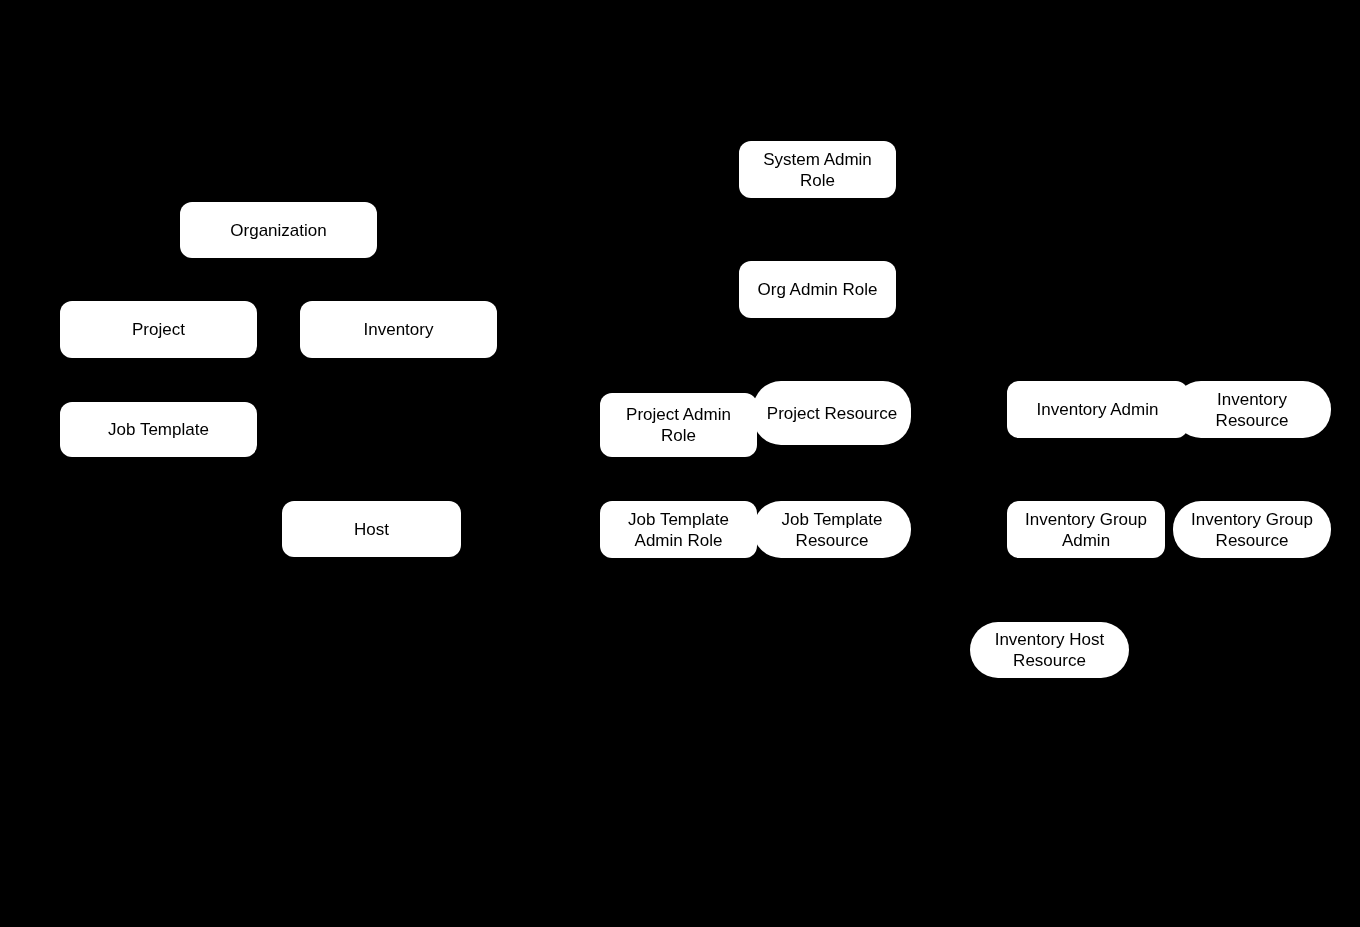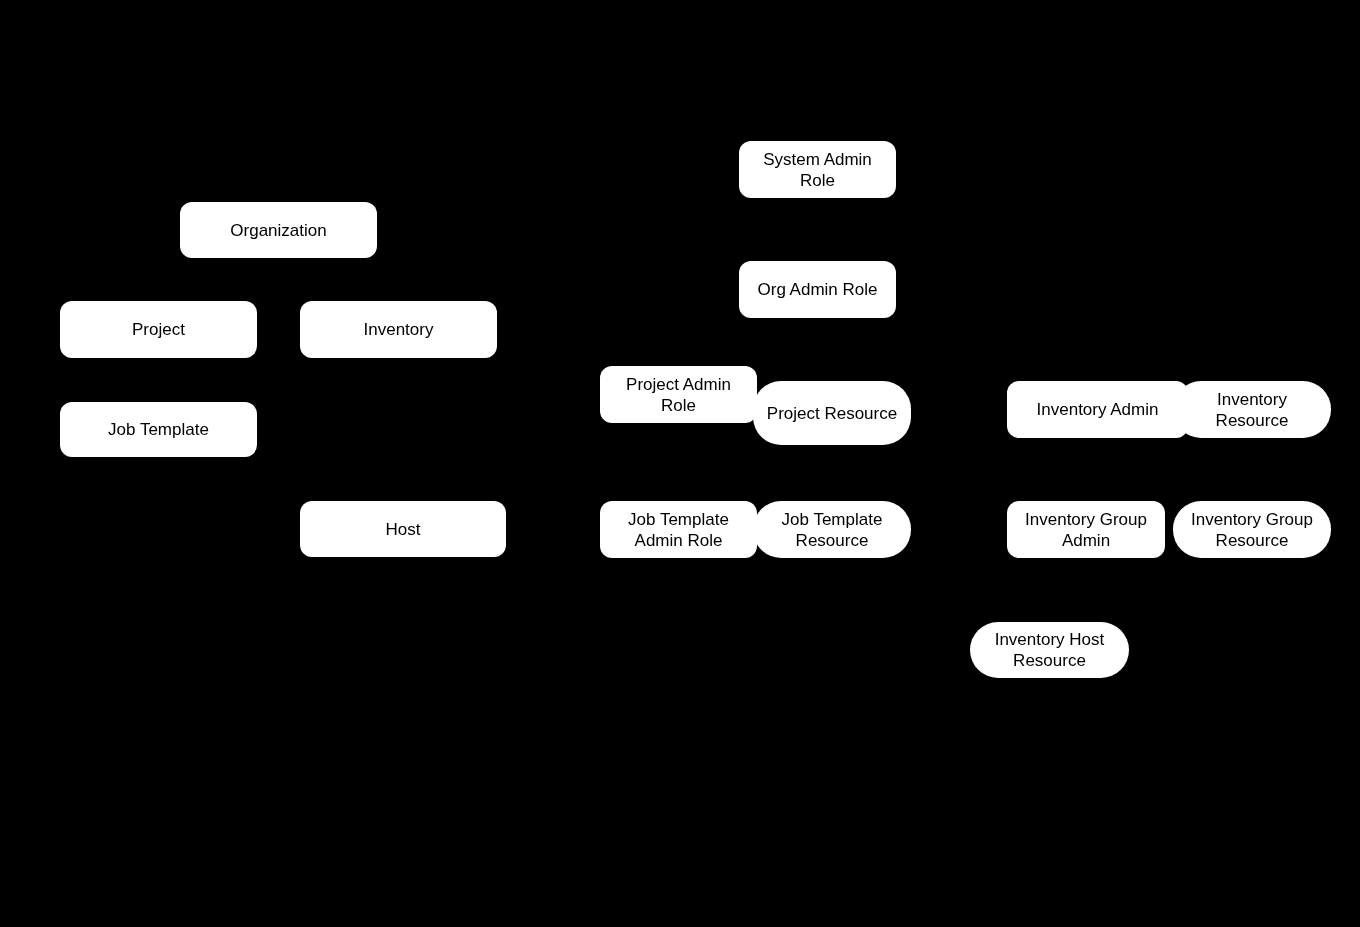--- a/index.html
+++ b/index.html
@@ -30,27 +30,27 @@
   }
   .rect { border-radius: 12px; margin-left: 38px; }
   .pill { border-radius: 28px; }
 
   
   .n-organization            { left: 142px;  top: 202px; width: 197px; height: 56px; }
   .n-project                 { left: 22px;   top: 301px; width: 197px; height: 57px; text-align: right; }
   .n-inventory               { left: 262px;  top: 301px; width: 197px; height: 57px; }
   .n-job-template            { left: 22px;   top: 402px; width: 197px; height: 55px; }
   .n-group                   { left: 262px;  top: 402px; width: 197px; height: 55px; }
-  .n-host                    { left: 262px;  top: 501px; width: 206px; height: 56px; }
+  .n-host                    { left: 244px;  top: 501px; width: 179px; height: 56px; }
 
   
   .n-system-admin-role       { left: 701px;  top: 141px; width: 157px; height: 57px; }
   .n-org-admin-role          { left: 701px;  top: 261px; width: 157px; height: 57px; }
   .n-org-resource            { left: 942px;  top: 262px; width: 157px; height: 55px; }
-  .n-project-admin-role      { left: 562px;  top: 366px; width: 157px; height: 57px; }
+  .n-project-admin-role      { left: 562px;  top: 393px; width: 157px; height: 64px; }
   .n-project-resource        { left: 753px;  top: 381px; width: 158px; height: 64px; }
   .n-inventory-admin         { left: 969px;  top: 381px; width: 181px; height: 57px; }
   .n-inventory-resource      { left: 1173px; top: 381px; width: 158px; height: 57px; }
   .n-job-template-admin-role { left: 562px;  top: 501px; width: 157px; height: 57px; }
   .n-job-template-resource   { left: 753px;  top: 501px; width: 158px; height: 57px; }
   .n-inventory-group-admin   { left: 969px;  top: 501px; width: 158px; height: 57px; }
   .n-inventory-group-resource{ left: 1173px; top: 501px; width: 158px; height: 57px; }
   .n-inventory-host-resource { left: 970px;  top: 622px; width: 159px; height: 56px; text-align: center; }
 </style>
 </head>

